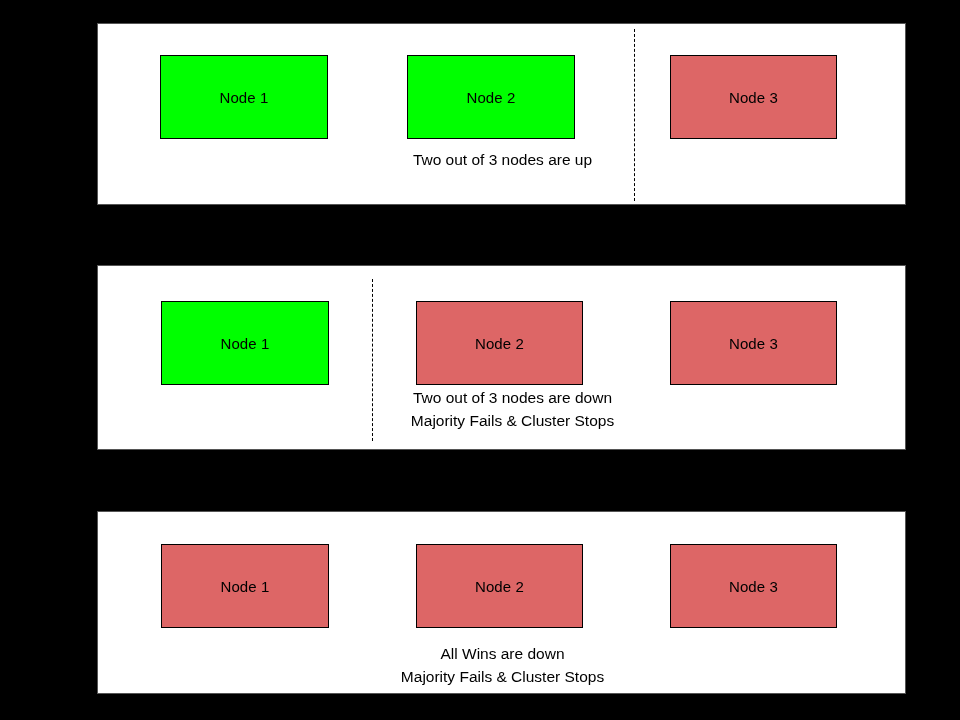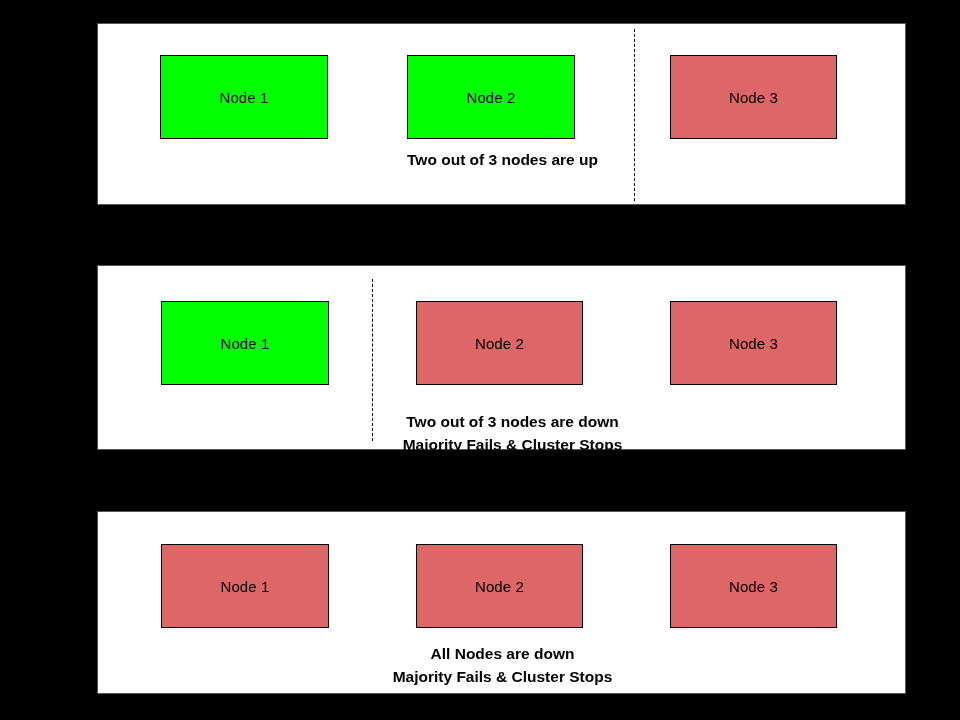--- a/index.html
+++ b/index.html
@@ -58,21 +58,20 @@
     position: absolute;
     color: #000000;
     font-size: 15.5px;
     font-family: "Liberation Sans", sans-serif;
     text-align: center;
     white-space: nowrap;
     line-height: 23px;
   }
   .caption .cap-line {
     display: block;
-    font-weight: bold;
   }
 </style>
 </head>
 <body>
 
 <div class="stage">
 
   <div class="panel" style="left:97px; top:23px; width:809px; height:182px;">
 
     <div class="node-box" style="left:62px; top:31px; width:168px; height:84px; background:#00FF00;">
@@ -103,39 +102,39 @@
     <div class="divider" style="left:274px; top:13px; height:162px;"></div>
 
     <div class="node-box" style="left:318px; top:35px; width:167px; height:84px; background:#DD6666;">
       <span>Node 2</span>
     </div>
 
     <div class="node-box" style="left:572px; top:35px; width:167px; height:84px; background:#DD6666;">
       <span>Node 3</span>
     </div>
 
-    <div class="caption" style="left:10px; top:144px; width:809px;">
+    <div class="caption" style="left:10px; top:120px; width:809px;">
       <span class="cap-line">Two out of 3 nodes are down</span>
       <span class="cap-line">Majority Fails &amp; Cluster Stops</span>
     </div>
   </div>
 
   <div class="panel" style="left:97px; top:511px; width:809px; height:183px;">
 
     <div class="node-box" style="left:63px; top:32px; width:168px; height:84px; background:#DD6666;">
       <span>Node 1</span>
     </div>
 
     <div class="node-box" style="left:318px; top:32px; width:167px; height:84px; background:#DD6666;">
       <span>Node 2</span>
     </div>
 
     <div class="node-box" style="left:572px; top:32px; width:167px; height:84px; background:#DD6666;">
       <span>Node 3</span>
     </div>
 
     <div class="caption" style="left:0px; top:130px; width:809px;">
-      <span class="cap-line">All Nodes are down</span>
+      <span class="cap-line">All Wins are down</span>
       <span class="cap-line">Majority Fails &amp; Cluster Stops</span>
     </div>
   </div>
 
 </div>
 
 </body></html>

